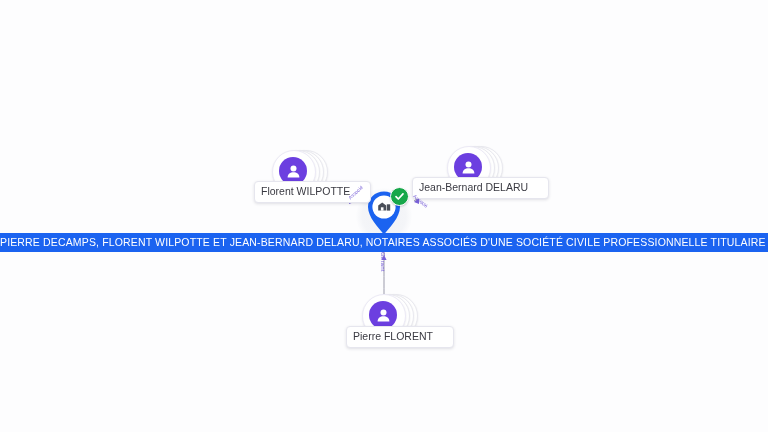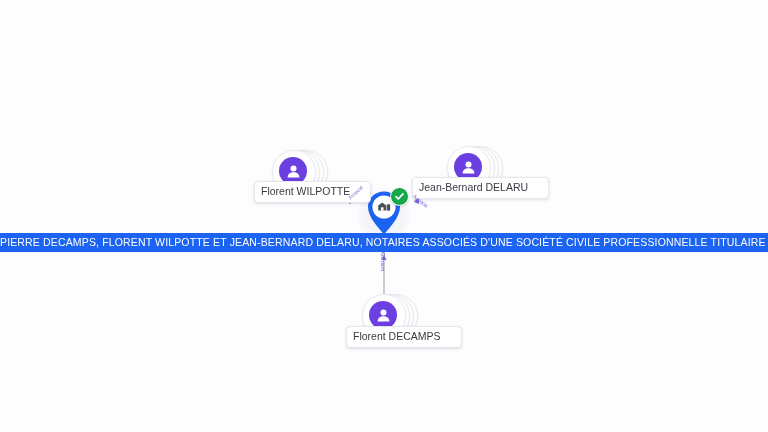--- a/index.html
+++ b/index.html
@@ -184,16 +184,16 @@
         <i class="s1"></i>
         <i class="s0"></i>
     </div>
     <div class="avatar">
       <svg width="17" height="17" viewBox="0 0 17 17" xmlns="http://www.w3.org/2000/svg">
         <circle cx="8.5" cy="5.6" r="3.0" fill="#ffffff"></circle>
         <path d="M2.6 14.4 C2.6 10.9 5.3 9.2 8.5 9.2 C11.7 9.2 14.4 10.9 14.4 14.4 Z" fill="#ffffff"></path>
       </svg>
     </div>
   </div>
-  <div class="chip" style="left:346px;top:326px;">Florent DECAMPS</div>
+  <div class="chip" style="left:346px;top:326px;">Pierre FLORENT</div>
   <div class="elabel vert" style="left:386px;top:252px;transform:rotate(90deg);">Gérant</div>
 
 </div>
 
 </body></html>

